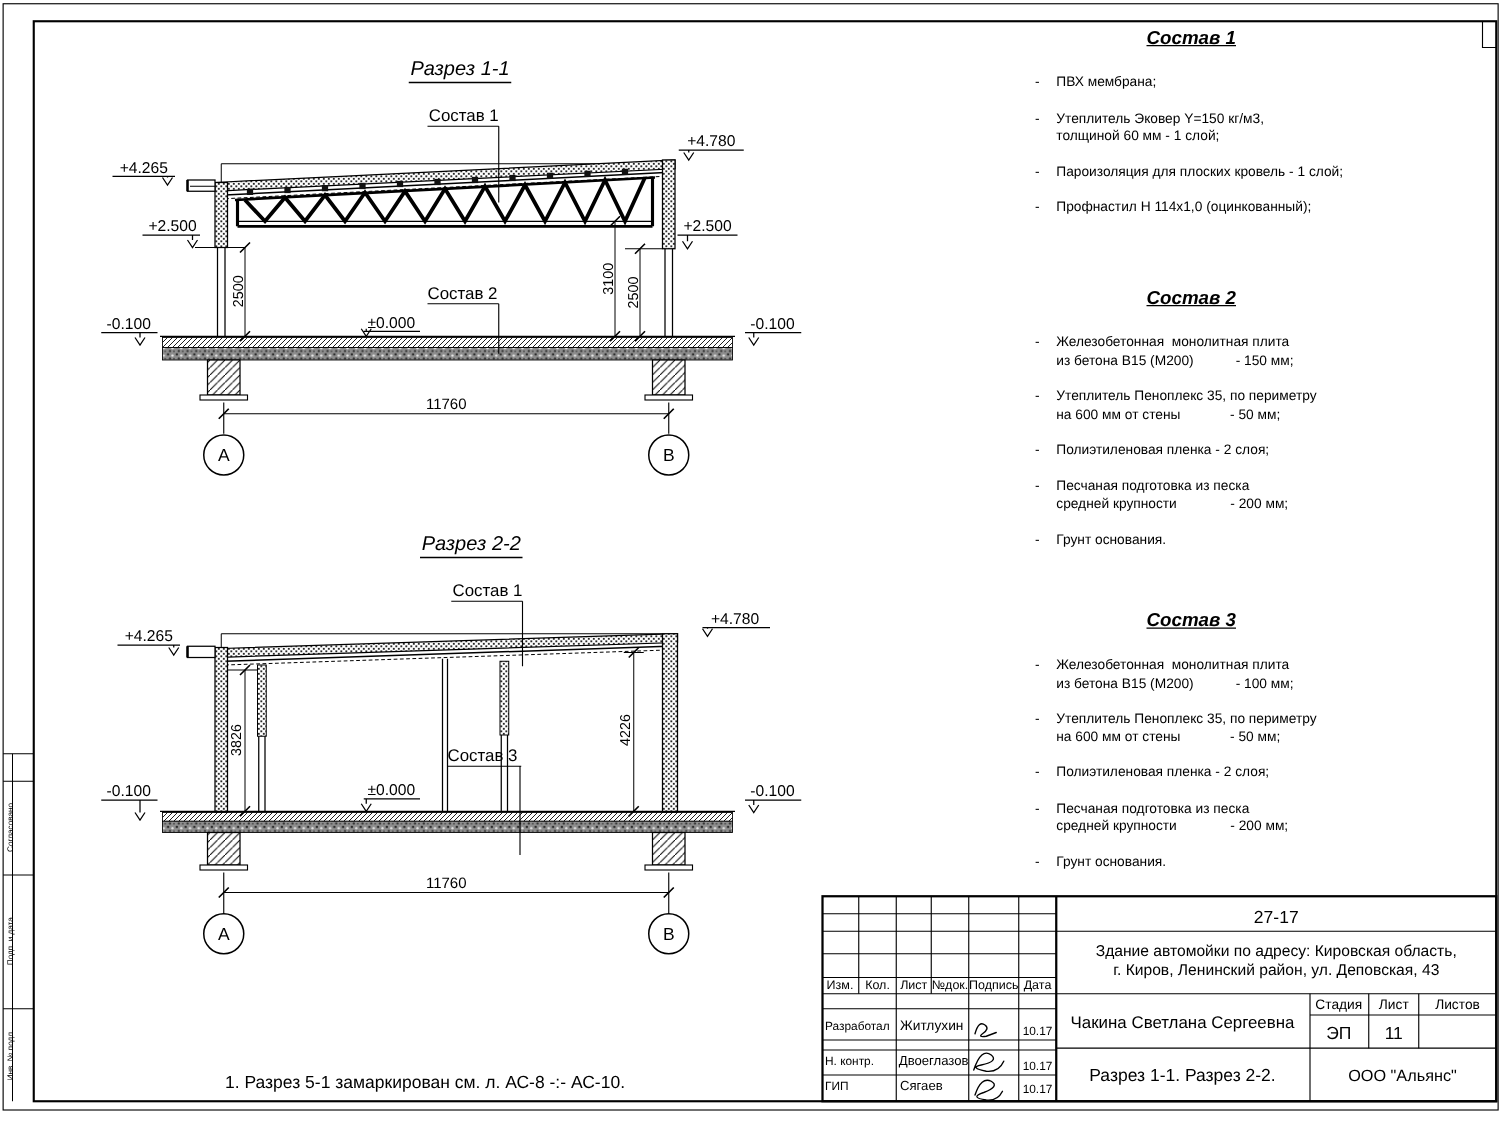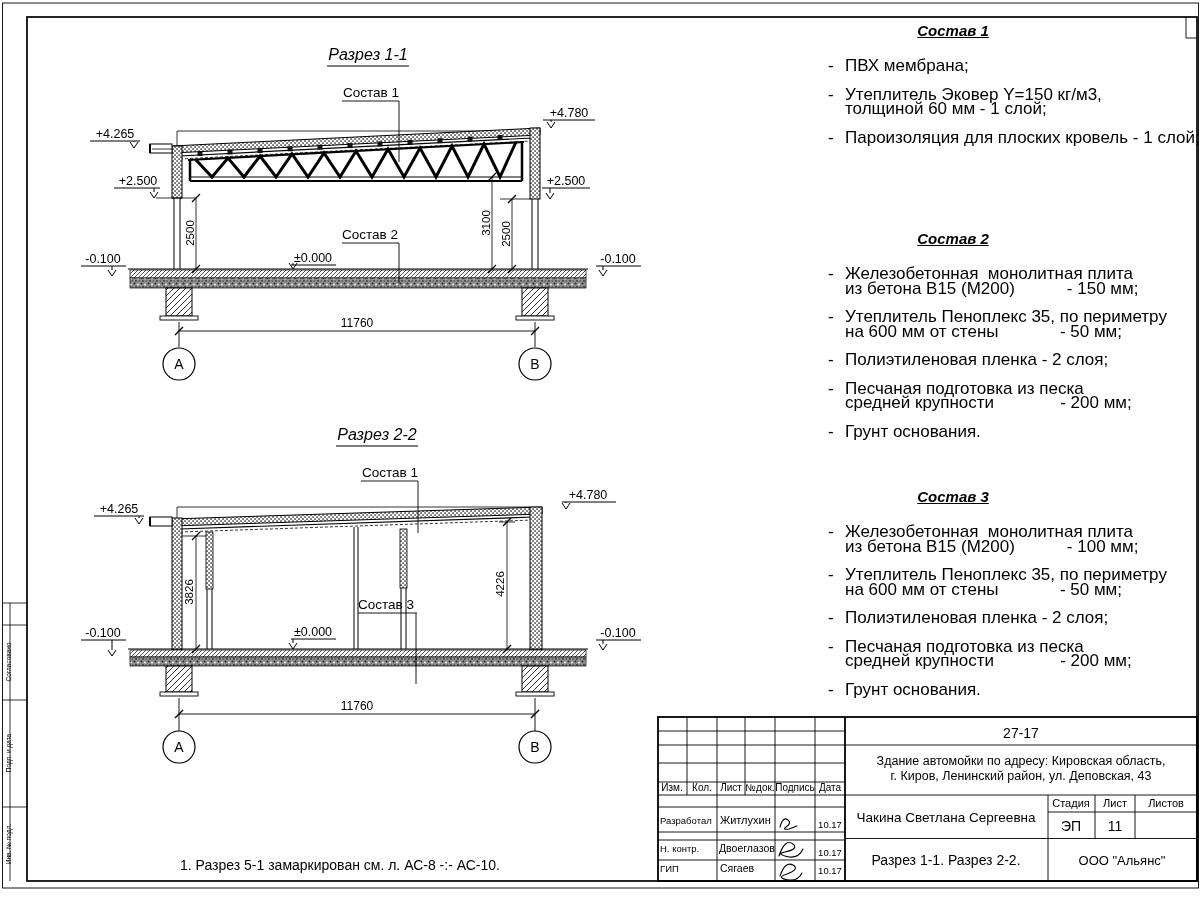--- a/index.html
+++ b/index.html
@@ -3,21 +3,21 @@
 <meta charset="utf-8">
 <style>
   html,body{margin:0;padding:0;background:#e8e8e8;}
   .page{position:relative;width:1200px;height:900px;background:#ffffff;
         font-family:"Liberation Sans",sans-serif;color:#000;overflow:hidden;}
   .page svg{position:absolute;left:0;top:0;}
   svg text{font-family:"Liberation Sans",sans-serif;fill:#000;}
   .comp{position:absolute;left:820px;width:310px;}
   .comp h3{margin:0 0 20px 0;width:266px;text-align:center;font-size:15px;
            font-style:italic;font-weight:bold;text-decoration:underline;}
-  .ci{position:relative;margin:0 0 14px 0;padding-left:25px;font-size:17px;line-height:14.5px;}
+  .ci{position:relative;margin:0 0 14px 0;padding-left:25px;font-size:11px;line-height:14.5px;}
   .ci:before{content:"-";position:absolute;left:8px;top:0;}
   .ci .ln{display:block;white-space:pre;}
   .notes{position:absolute;left:180px;top:820px;font-size:14px;line-height:18px;white-space:pre;}
 </style>
 </head>
 <body>
 
 <div class="page">
 
 <svg width="1200" height="900" viewBox="0 0 1200 900">
@@ -259,20 +259,23 @@
     <div class="ci">
         <span class="ln">ПВХ мембрана;</span>
       </div>
     <div class="ci">
         <span class="ln">Утеплитель Эковер Y=150 кг/м3,</span>
         <span class="ln">толщиной 60 мм - 1 слой;</span>
       </div>
     <div class="ci">
         <span class="ln">Пароизоляция для плоских кровель - 1 слой;</span>
       </div>
+    <div class="ci">
+        <span class="ln">Профнастил Н 114х1,0 (оцинкованный);</span>
+      </div>
   </div>
 
   <div class="comp" style="top:230px">
     <h3>Состав 2</h3>
     <div class="ci">
         <span class="ln">Железобетонная  монолитная плита</span>
         <span class="ln">из бетона В15 (М200)           - 150 мм;</span>
       </div>
     <div class="ci">
         <span class="ln">Утеплитель Пеноплекс 35, по периметру</span>

